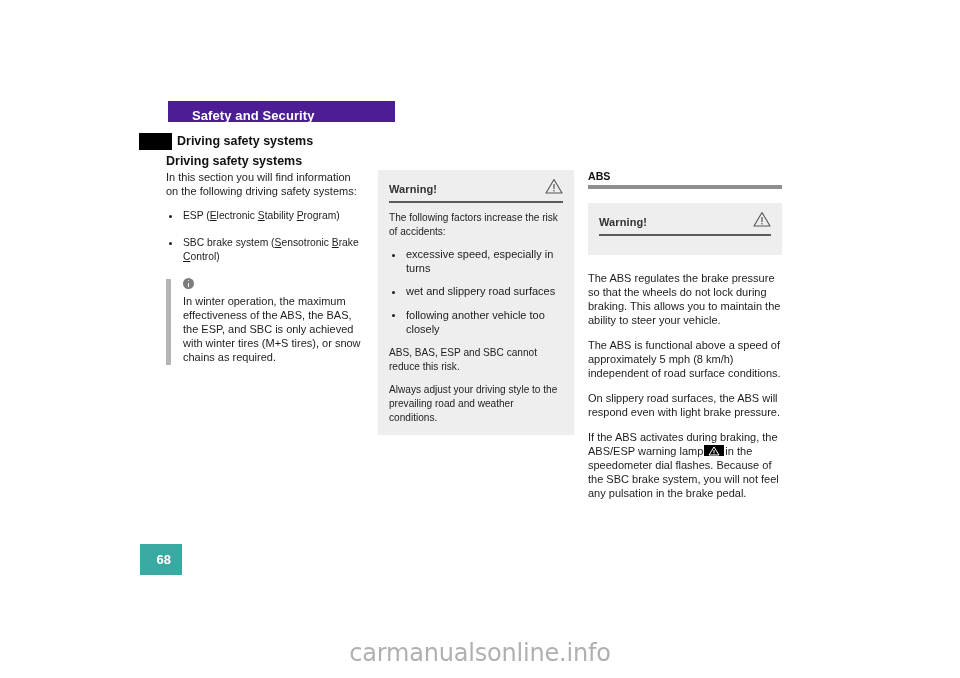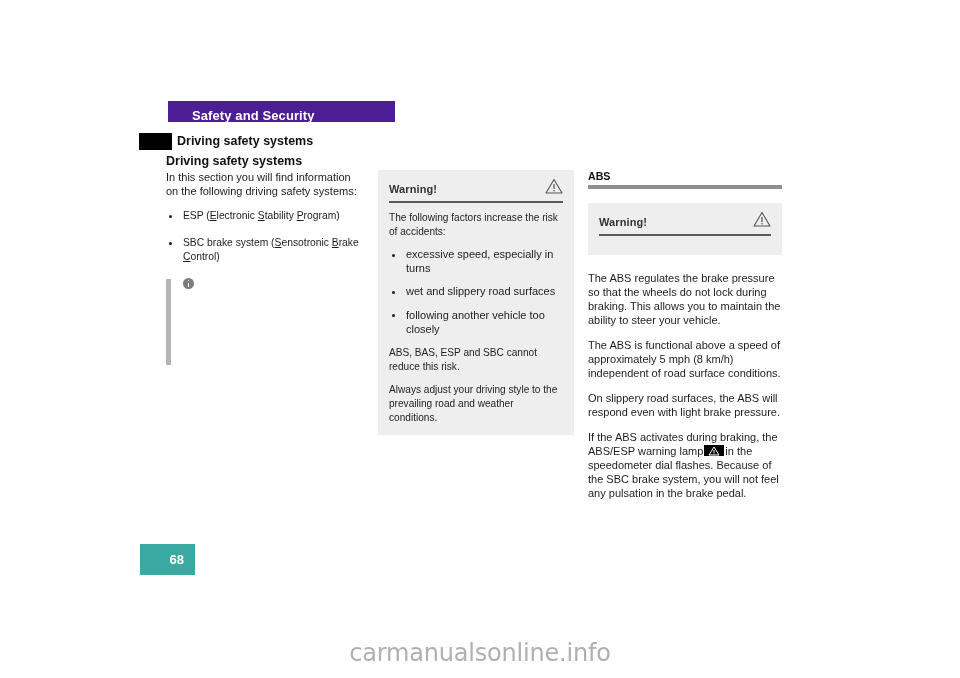--- a/index.html
+++ b/index.html
@@ -217,21 +217,21 @@
     position: relative;
     margin: 0 1px;
   }
   .lamp-glyph svg { position: absolute; left: 4px; top: 0.5px; }
 
   
   .page-number-box {
     position: absolute;
     left: 140px;
     top: 544px;
-    width: 55px;
+    width: 42px;
     height: 31px;
     background: #3aa9a1;
   }
   .page-number-box .page-number {
     position: absolute;
     right: 11px;
     top: 8px;
     font-size: 13px;
     font-weight: bold;
     color: #ffffff;
@@ -272,20 +272,21 @@
         <span class="bullet-dot"></span><span>ESP (</span><u class="kw">E</u><span>lectronic </span><u class="kw">S</u><span>tability </span><u class="kw">P</u><span>rogram</span><span>)</span>
       </li>
       <li>
         <span class="bullet-dot"></span><span>SBC brake system (</span><u class="kw">S</u><span>ensotronic </span><u class="kw">B</u><span>rake </span><u class="kw">C</u><span>ontrol</span><span>)</span>
       </li>
     </ul>
 
     <div class="note">
       <span class="note-rule"></span>
       <span class="info-icon"></span>
+      <p class="body">In winter operation, the maximum effectiveness of the ABS, the BAS, the ESP, and SBC is only achieved with winter tires (M+S tires), or snow chains as required.</p>
     </div>
   </div>
 
   <div class="col col-2">
     <div class="warnbox">
       <div class="warn-head">
         <span class="warn-title">Warning!</span>
         <span class="warn-triangle">
           <svg width="18" height="16" viewBox="0 0 18 16">
             <polygon points="9,1.5 17,15 1,15" fill="none" stroke="#555555" stroke-width="1.1" stroke-linejoin="round"></polygon>

